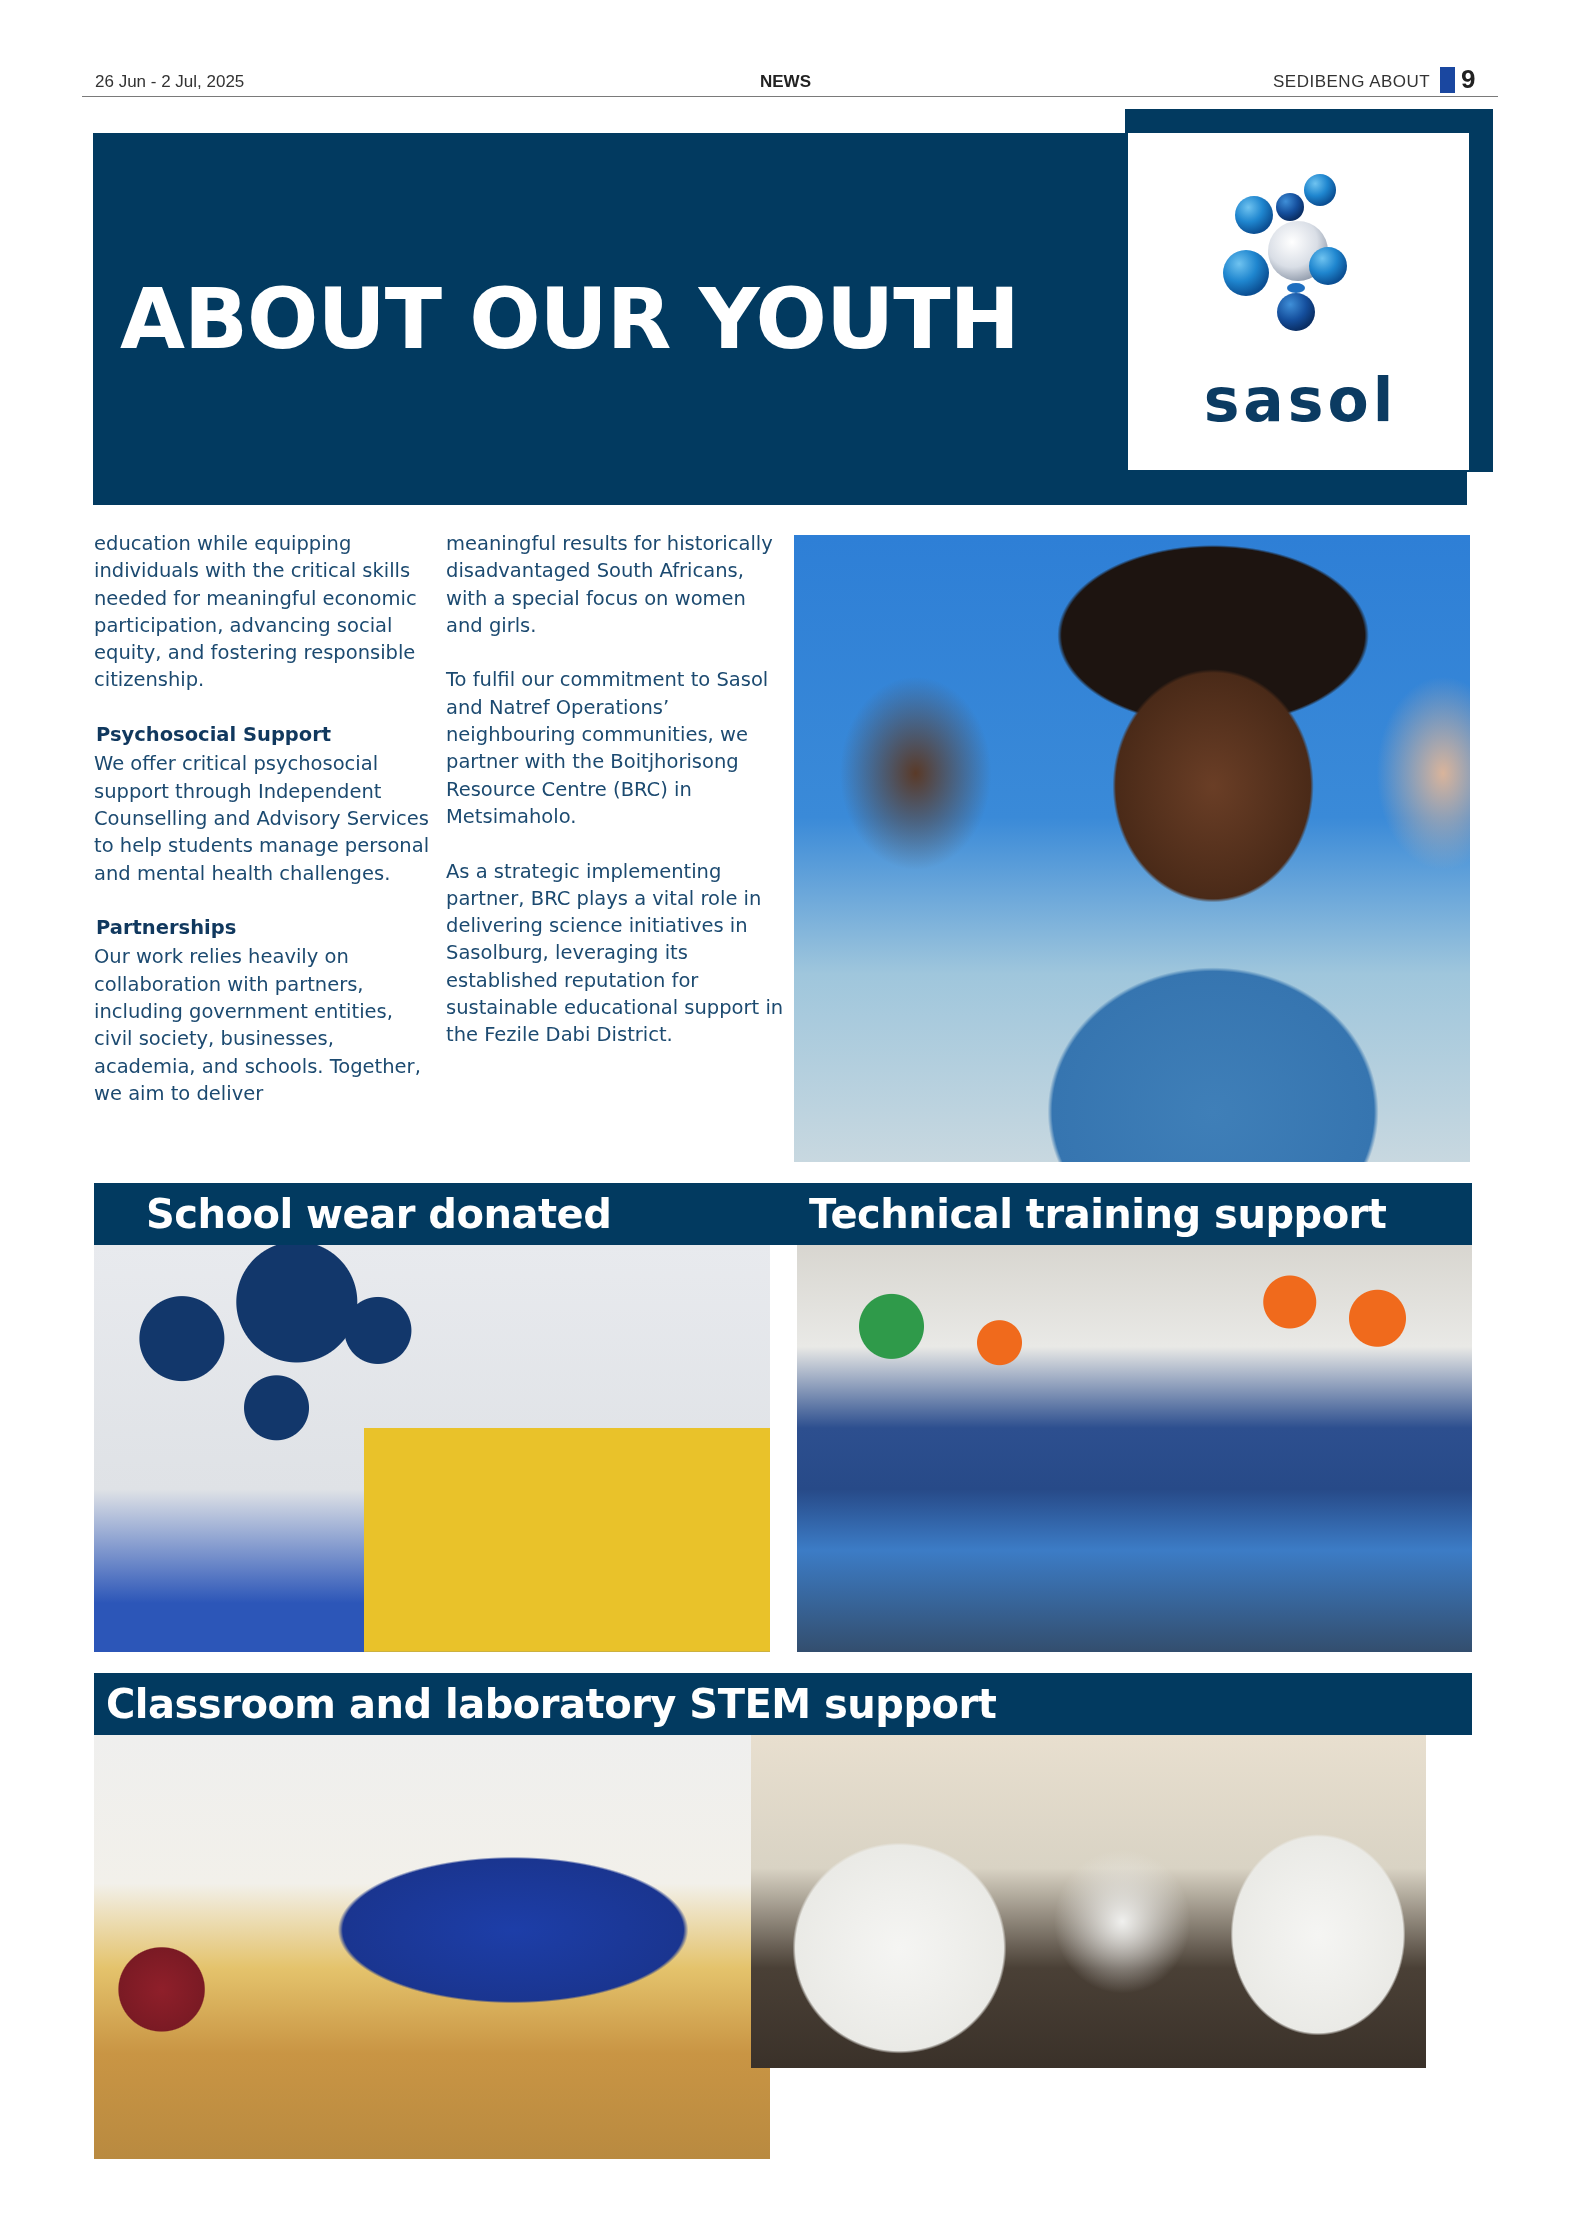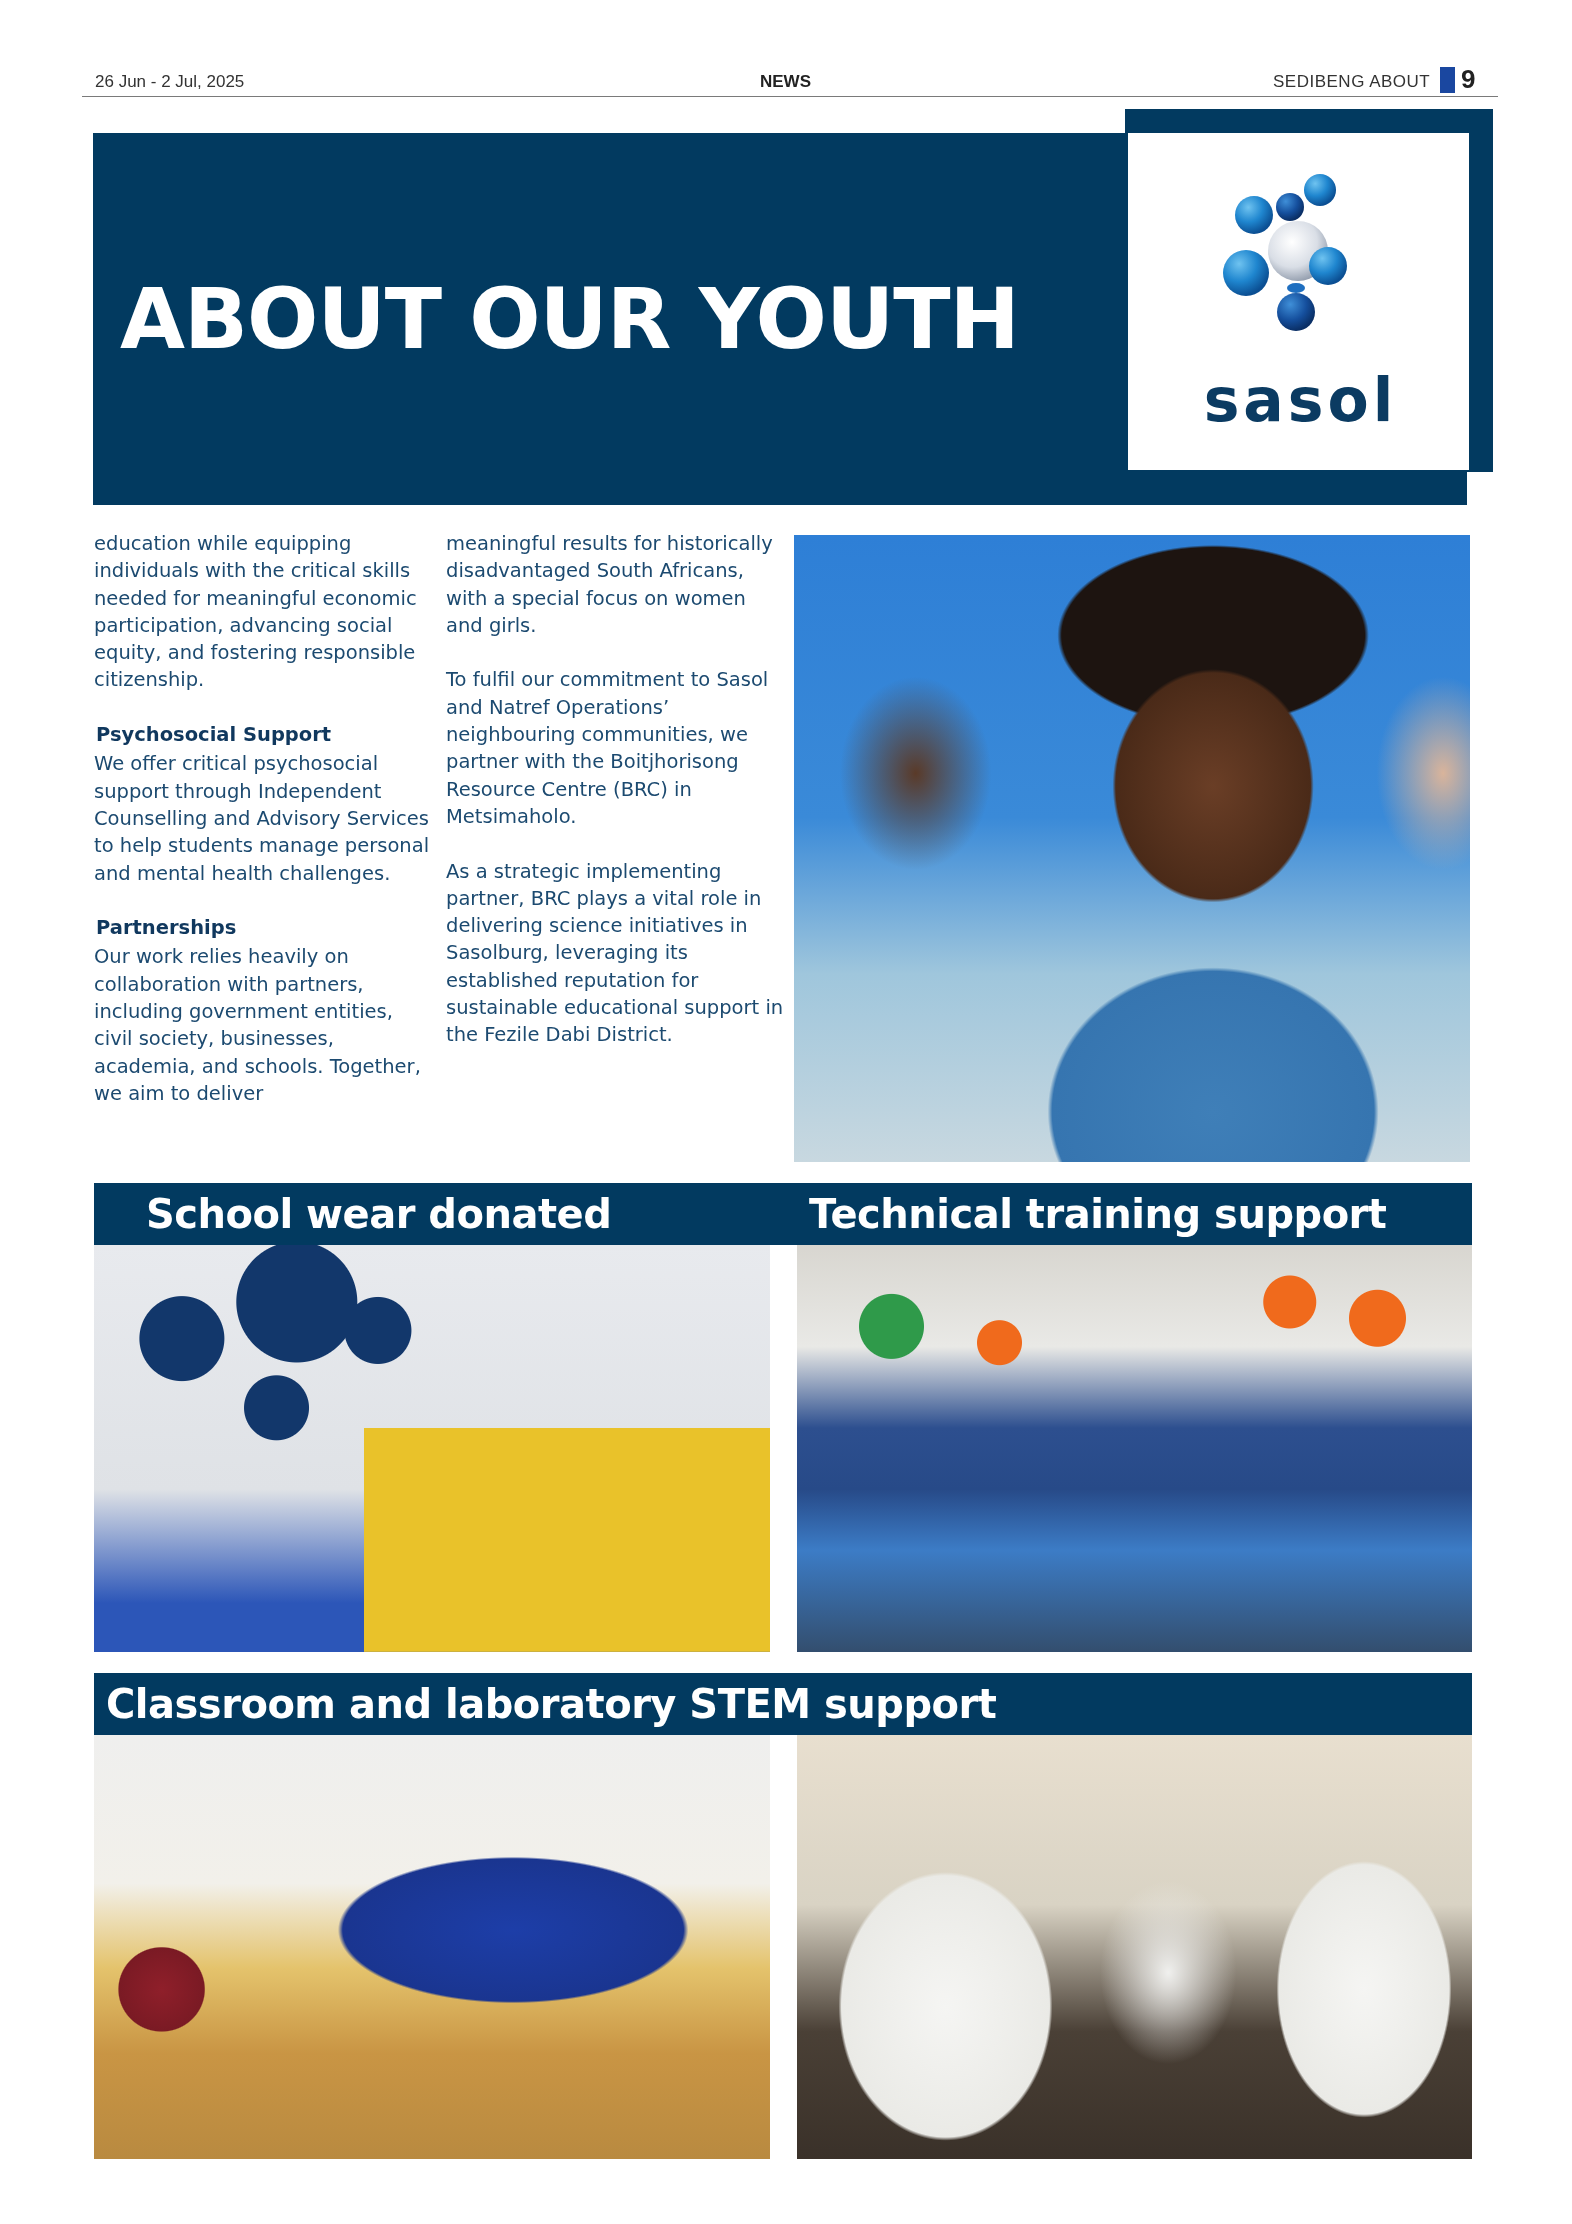--- a/index.html
+++ b/index.html
@@ -61,21 +61,21 @@
                 radial-gradient(circle at 86% 18%, #f06a1c 0 28px, transparent 29px),
                 radial-gradient(circle at 73% 14%, #f06a1c 0 26px, transparent 27px),
                 radial-gradient(circle at 30% 24%, #f06a1c 0 22px, transparent 23px),
                 radial-gradient(circle at 14% 20%, #2f9a4a 0 32px, transparent 33px),
                 linear-gradient(180deg, #d8d6d0 0%, #e9e9e6 25%, #2d4f8f 45%, #274a88 60%, #3c7cc6 75%, #334e6e 100%); }
   .classroom { left:94px; top:1735px; width:676px; height:424px;
                background:
                  radial-gradient(ellipse 9% 14% at 10% 60%, #8f1f2a 0%, #7a1a24 70%, transparent 72%),
                  radial-gradient(ellipse 36% 24% at 62% 46%, #1d3ea8 0%, #1a3590 70%, transparent 72%),
                  linear-gradient(180deg, #efefee 0%, #f2f0ea 35%, #e4c36c 55%, #c99544 75%, #b98a40 100%); }
-  .lab { left:797px; top:1735px; width:675px; height:424px;
+  .lab { left:751px; top:1735px; width:675px; height:333px;
          background:
            radial-gradient(ellipse 22% 44% at 22% 64%, #f5f5f3 0%, #eaeae6 70%, transparent 72%),
            radial-gradient(ellipse 18% 42% at 84% 60%, #f5f5f3 0%, #eaeae6 70%, transparent 72%),
            radial-gradient(ellipse 14% 30% at 55% 56%, #f0f0ee 0%, transparent 72%),
            linear-gradient(180deg, #e8dfcf 0%, #d9d3c4 40%, #4a4036 70%, #3a3129 100%); }
   .ph-label { position:absolute; left:10px; bottom:8px; font-family:"DejaVu Sans", sans-serif;
               font-size:12px; color:rgba(255,255,255,0.0); }
 </style>
 </head>
 <body>

